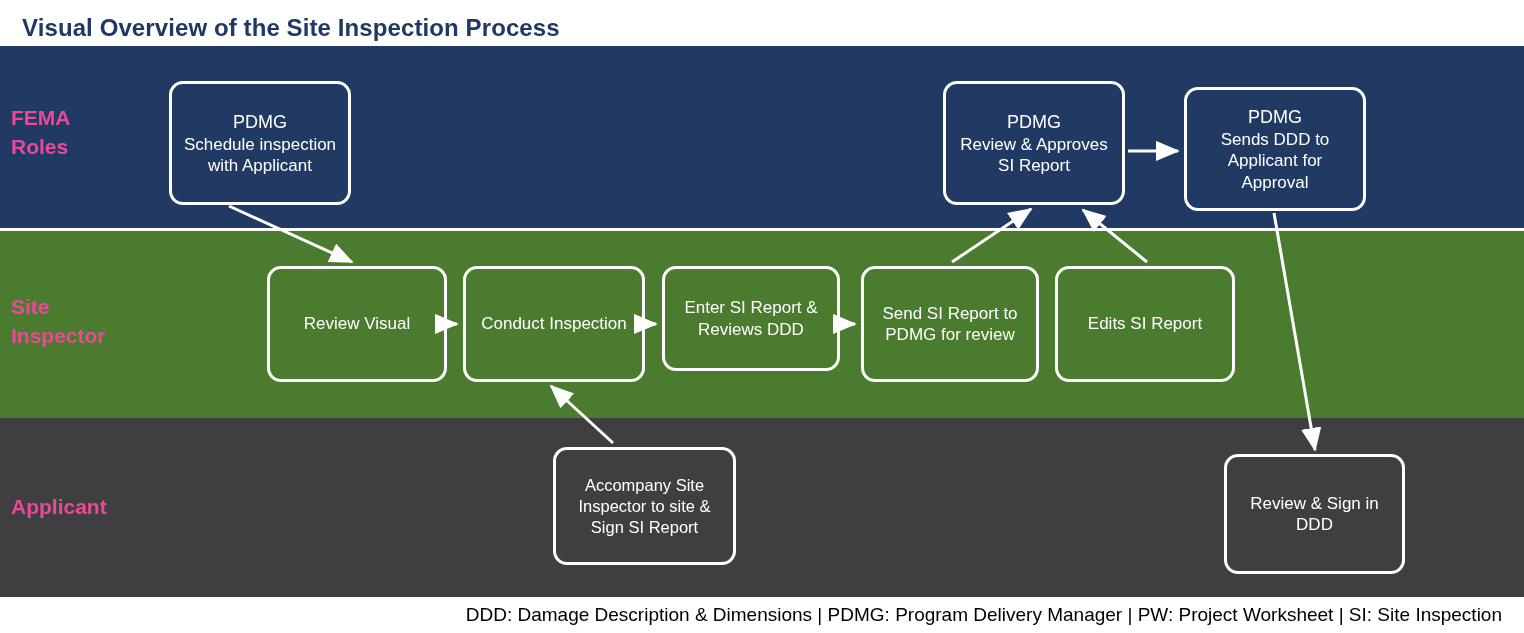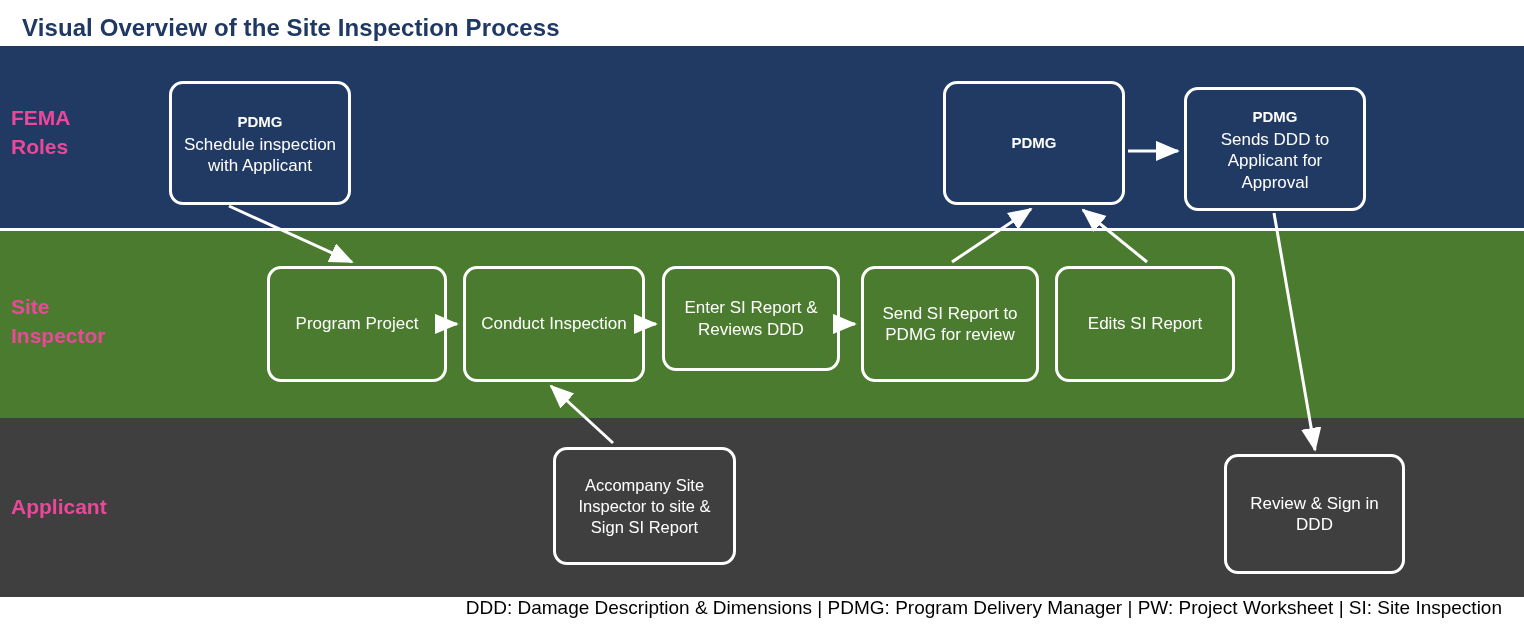--- a/index.html
+++ b/index.html
@@ -64,22 +64,22 @@
     text-align: center;
     font-size: 17px;
     line-height: 21.5px;
     padding: 2px 6px;
     z-index: 5;
   }
   .node.navy { background: #213A64; }
   .node.green{ background: #4B7B2E; }
   .node.gray { background: #3F3F3F; }
   .node .hdr {
-    font-weight: bold;
-    font-size: 15px;
+    font-weight: normal;
+    font-size: 18px;
     line-height: 24px;
   }
   .node .body { white-space: pre-line; }
 
   
   #n-pdmg-schedule { left: 169px; top: 81px;  width: 182px; height: 124px; }
   #n-pdmg-review   { left: 943px; top: 81px;  width: 182px; height: 124px; }
   #n-pdmg-sends    { left: 1184px;top: 87px;  width: 182px; height: 124px; }
 
   
@@ -102,21 +102,21 @@
     pointer-events: none;
   }
 
   
   .footer {
     position: absolute;
     left: 0; top: 597px;
     width: 1524px; height: 36px;
     background: #ffffff;
     display: flex;
-    align-items: flex-start;
+    align-items: center;
     justify-content: flex-end;
     padding-right: 22px;
   }
   .footer-text {
     font-size: 19px;
     color: #000000;
     white-space: nowrap;
   }
 </style>
 </head>
@@ -136,29 +136,30 @@
 Inspector</div>
   <div class="band-label label-applicant">Applicant</div>
 
   <div class="node navy" id="n-pdmg-schedule">
     <div class="hdr">PDMG</div>
     <div class="body">Schedule inspection with Applicant</div>
   </div>
 
   <div class="node navy" id="n-pdmg-review">
     <div class="hdr">PDMG</div>
+    <div class="body">Review &amp; Approves SI Report</div>
   </div>
 
   <div class="node navy" id="n-pdmg-sends">
     <div class="hdr">PDMG</div>
     <div class="body">Sends DDD to Applicant for Approval</div>
   </div>
 
   <div class="node green" id="n-review-project">
-    <div class="body">Program Project</div>
+    <div class="body">Review Visual</div>
   </div>
 
   <div class="node green" id="n-conduct">
     <div class="body">Conduct Inspection</div>
   </div>
 
   <div class="node green" id="n-enter-si">
     <div class="body">Enter SI Report &amp; Reviews DDD</div>
   </div>
 

